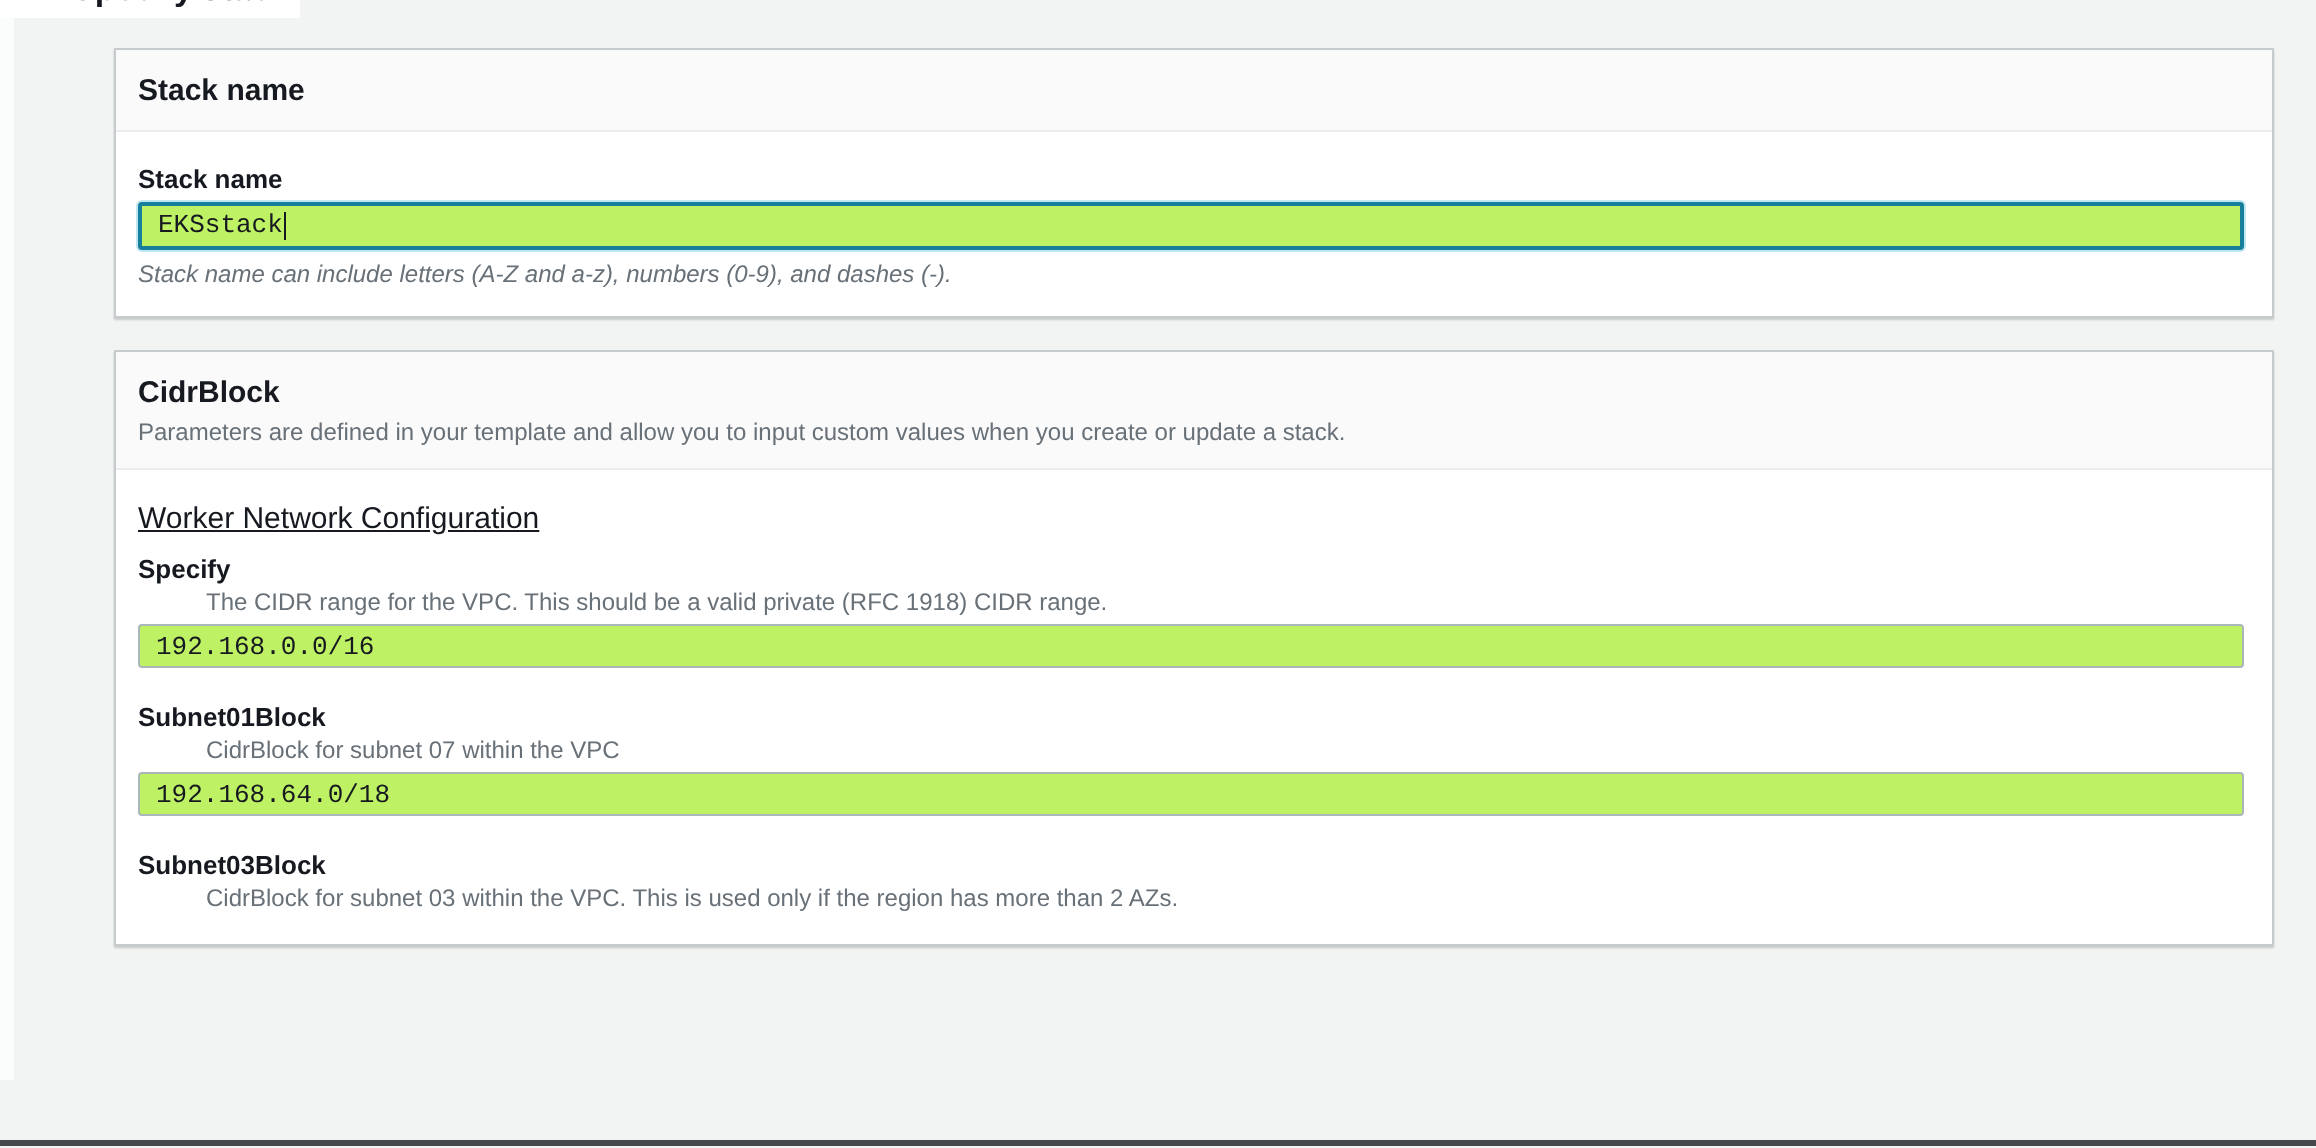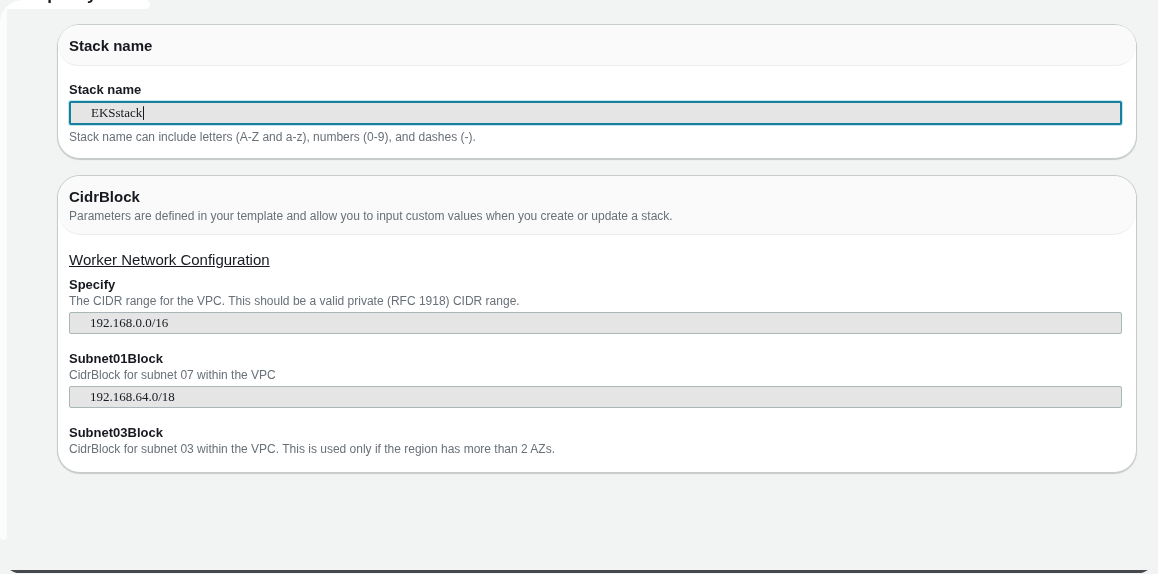--- a/index.html
+++ b/index.html
@@ -1,15 +1,15 @@
 <!DOCTYPE html>
 <html><head>
 <meta charset="utf-8">
 <style>
-  * { margin: 0; padding: 0; box-sizing: border-box; border-radius: 23px; }
+  * { margin: 0; padding: 0; box-sizing: border-box; }
   html,body { width: 1158px; height: 574px; }
   body {
     font-family: "Liberation Sans", "DejaVu Sans", sans-serif;
     background: #f2f3f3;
     position: relative;
     overflow: hidden;
     color: #16191f;
   }
   .page { position: absolute; inset: 0; }
 
@@ -44,30 +44,30 @@
   .panel-header .panel-title {
     font-size: 15px; font-weight: bold; color: #16191f;
   }
   .panel-header .panel-desc {
     font-size: 12px; color: #687078; margin-top: 4px;
   }
 
   .panel-body { padding: 16px 14px 14px 11px; }
 
   .field-label { font-size: 13px; font-weight: bold; color: #16191f; }
-  .field-desc  { font-size: 12px; color: #687078; margin-top: 2px; }
-  .hint        { font-size: 12px; color: #687078; margin-top: 5px; }
+  .field-desc  { font-size: 12px; color: #687078; margin-top: 2px; margin-left: 34px; }
+  .hint        { font-size: 12px; color: #687078; margin-top: 5px; font-style: italic; }
 
   .text-input {
     width: 100%; height: 22px;
     border: 1px solid #aab7b8; border-radius: 2px;
-    background: #e5e5e5;
-    font-family: Liberation Serif, serif;
+    background: #bef264;
+    font-family: Liberation Mono, monospace;
     font-size: 13px; color: #16191f;
-    padding: 0 20px;
+    padding: 0 8px;
     margin-top: 4px;
     display: block;
   }
   .input-focused {
     height: 24px;
     border: 2px solid #177f9c;
     box-shadow: 0 0 0 1px rgba(0,161,201,0.25);
     line-height: 20px;
     display: flex; align-items: center;
   }

